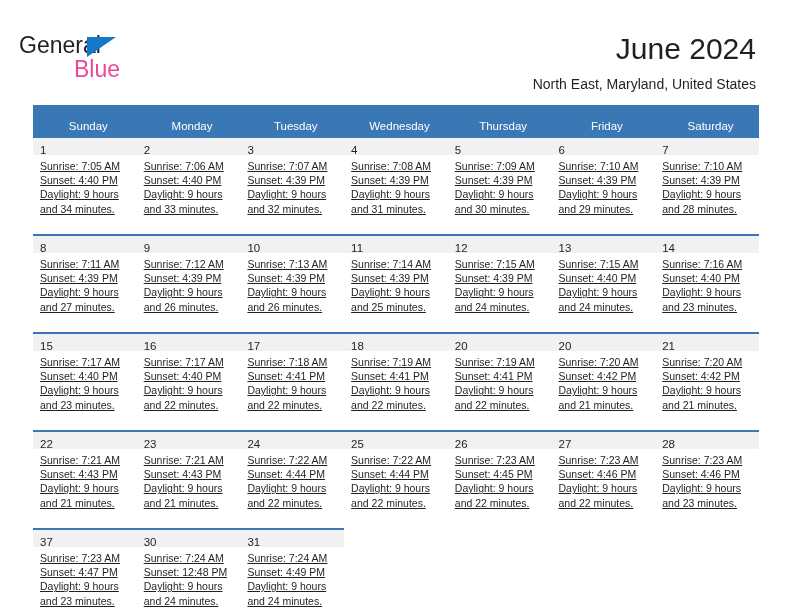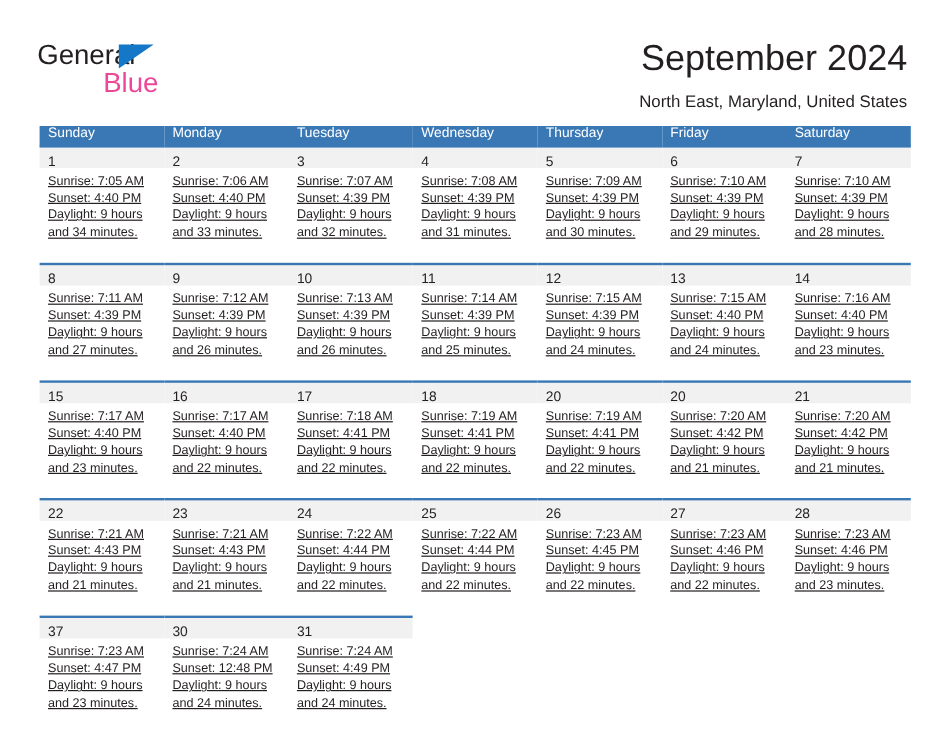--- a/index.html
+++ b/index.html
@@ -24,21 +24,21 @@
   
   .header {
     position: absolute;
     left: 0;
     top: 0;
     width: 792px;
     height: 100px;
   }
   .logo {
     position: absolute;
-    left: 31px;
+    left: 19px;
     top: 32px;
     width: 210px;
     height: 52px;
     text-align: right;
   }
   .logo-general {
     position: absolute;
     left: 0;
     top: 0;
     font-size: 23px;
@@ -95,22 +95,22 @@
   .cal-table {
     width: 726px;
     border-collapse: collapse;
     table-layout: fixed;
   }
   .cal-head th {
     background: #3a78b5;
     color: #ffffff;
     font-size: 11.5px;
     font-weight: normal;
-    text-align: left;
-    padding: 0 0 4px 7px;
+    text-align: center;
+    padding: 15px 0 4px 7px;
     height: 12px;
     border: none;
   }
   td.daycell {
     vertical-align: top;
     padding: 0;
     border: none;
     border-top: 2px solid #3a78b5;
     height: 88px;
     background: #ffffff;
@@ -153,21 +153,21 @@
 <body>
 
 <div class="page">
 
   <div class="header">
     <div class="logo">
       <span class="logo-general">General</span>
       <span class="logo-tri"></span>
       <span class="logo-blue">Blue</span>
     </div>
-    <div class="title">September 2024</div>
+    <div class="title">June 2024</div>
     <div class="subtitle">North East, Maryland, United States</div>
   </div>
 
   <div class="calendar">
     <table class="cal-table">
       <thead class="cal-head">
         <tr>
           <th>Sunday</th>
           <th>Monday</th>
           <th>Tuesday</th>

